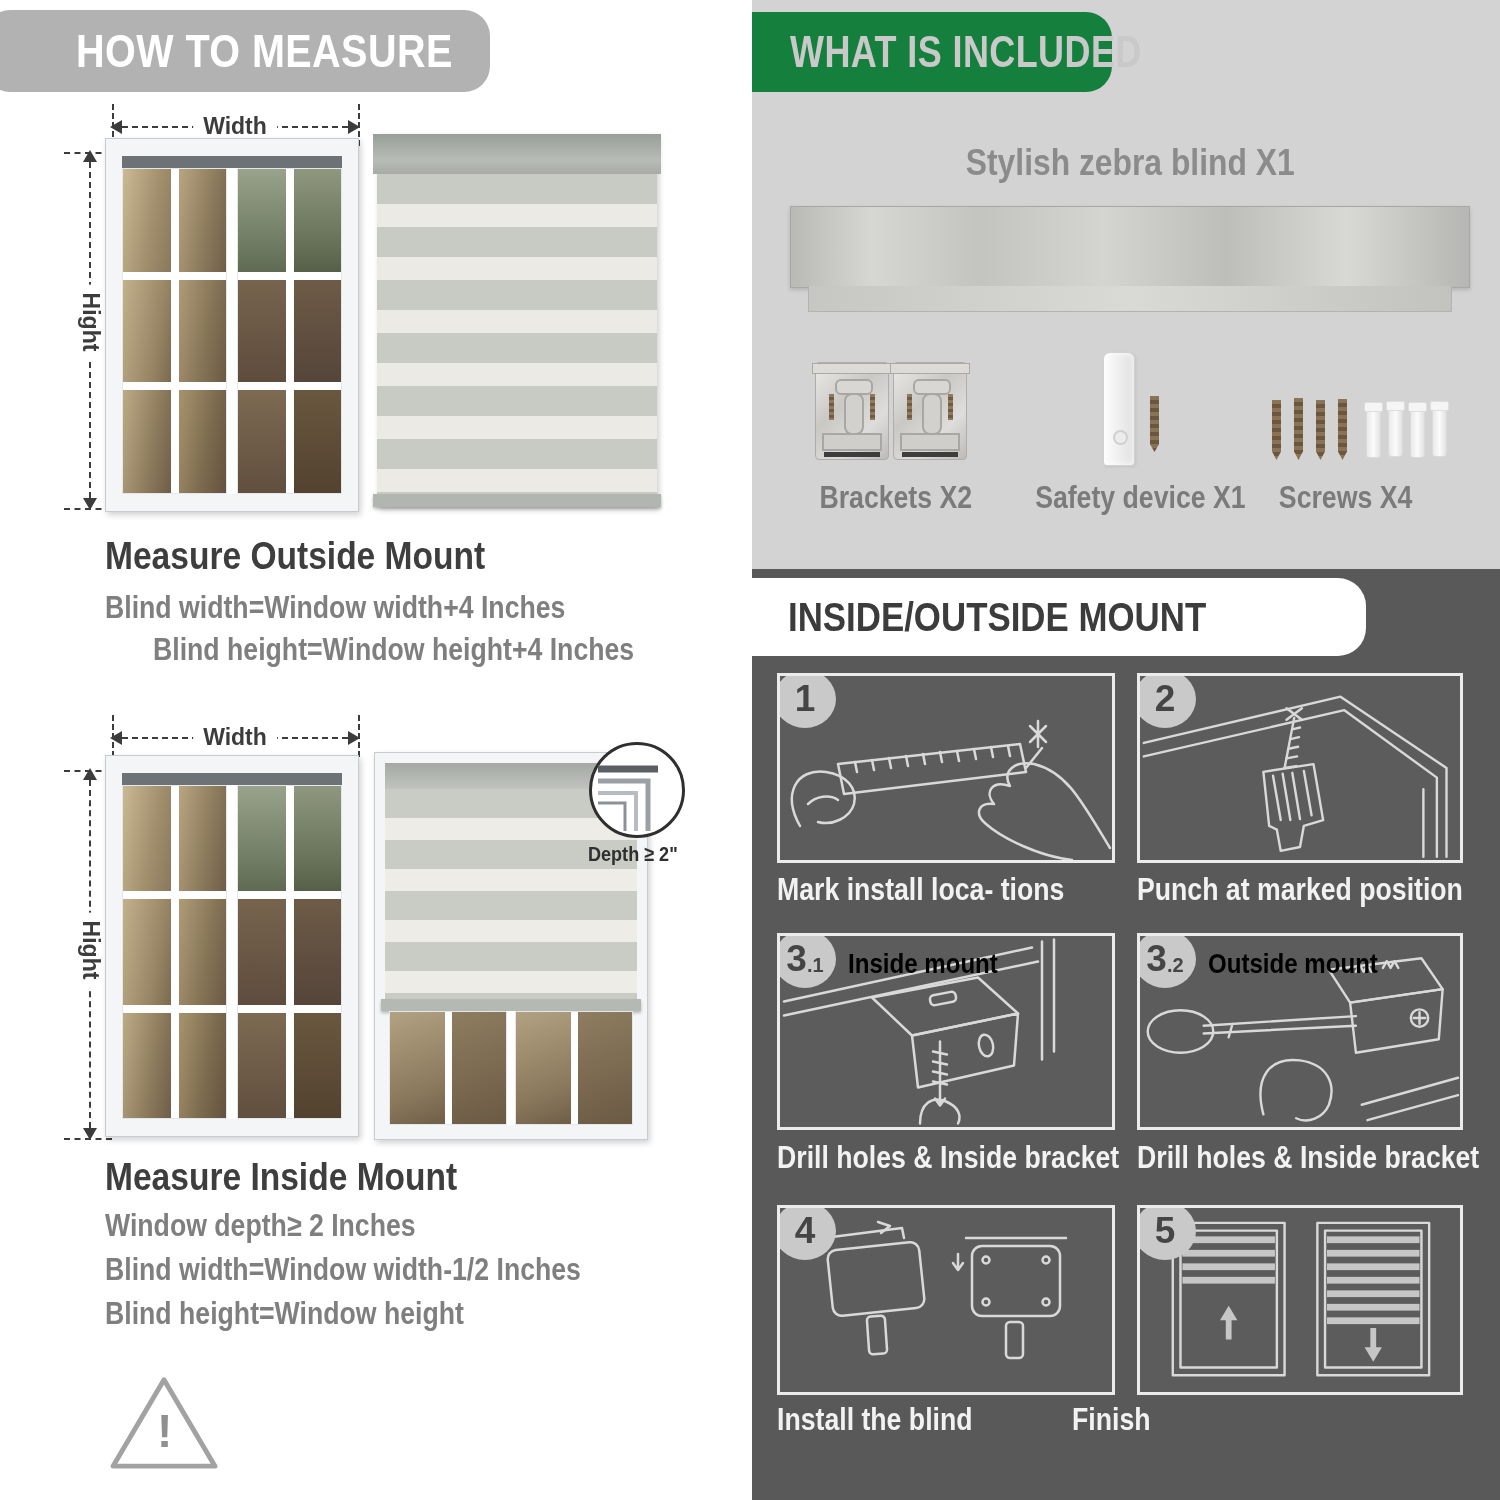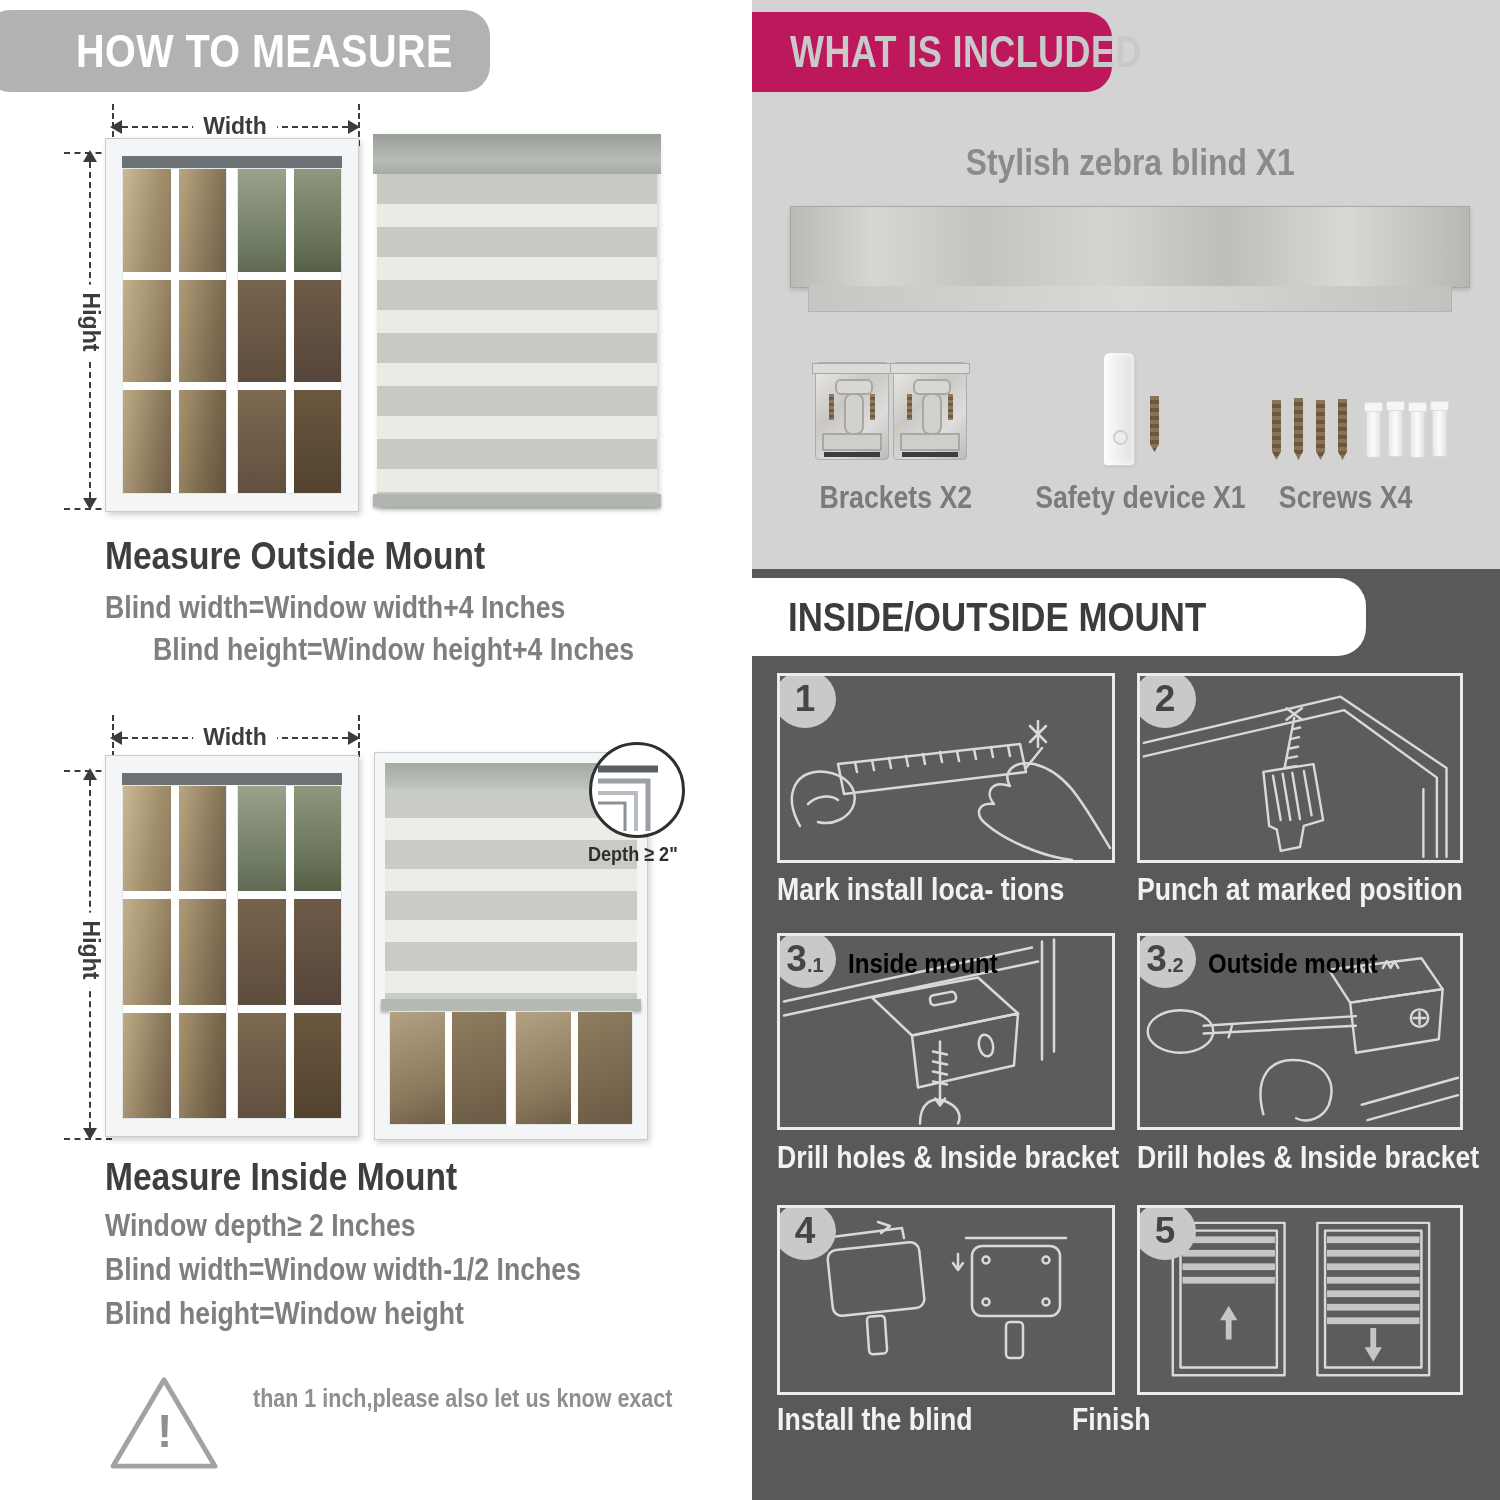--- a/index.html
+++ b/index.html
@@ -9,21 +9,21 @@
     font-family:"Liberation Sans",sans-serif;
     -webkit-font-smoothing:antialiased;
   }
   .abs{position:absolute;}
   .cx{display:inline-block;transform:scaleX(.86);transform-origin:0 50%;white-space:nowrap;}
   .cxc{display:inline-block;transform:scaleX(.86);transform-origin:50% 50%;white-space:nowrap;}
 
   
   .htm-badge{left:-16px;top:10px;width:506px;height:82px;background:var(--header-badge-bg,#b2b2b2);border-radius:26px;}
   .htm-badge .t{position:absolute;left:92px;top:0;line-height:82px;font-size:46px;font-weight:bold;color:#ffffff;letter-spacing:.5px;}
-  .wii-badge{left:752px;top:12px;width:360px;height:80px;background:#be185d;border-radius:0 26px 26px 0;}
+  .wii-badge{left:752px;top:12px;width:360px;height:80px;background:#15803d;border-radius:0 26px 26px 0;}
   .wii-badge .t{position:absolute;left:38px;top:0;line-height:80px;font-size:45px;font-weight:bold;color:var(--included-header-text,#c9c9c9);letter-spacing:.5px;}
   .iom-badge{left:752px;top:578px;width:614px;height:78px;background:#ffffff;border-radius:0 28px 28px 0;}
   .iom-badge .t{position:absolute;left:36px;top:0;line-height:78px;font-size:41px;font-weight:bold;color:#3c3c3c;}
 
   
   .panel-light{left:752px;top:0;width:748px;height:569px;background:var(--panel-light-bg,#d3d3d3);}
   .panel-dark{left:752px;top:569px;width:748px;height:931px;background:var(--panel-dark-bg,#595959);}
 
   
   .harrow{border-top:2px dashed #3c3c3c;height:0;}
@@ -239,21 +239,20 @@
   <span class="cx">Blind height=Window height</span>
 </div>
 
 <div class="abs" style="left:105px;top:1372px;width:118px;height:102px;">
   <svg viewBox="0 0 120 104" width="118" height="102">
     <path d="M60 8 L112 96 L8 96 Z" stroke="#a2a2a2" stroke-width="5" fill="none" stroke-linejoin="round"></path>
   </svg>
   <div class="abs warn-mark" style="left:52px;top:32px;">!</div>
 </div>
 <div class="abs" style="left:253px;top:1380px;">
-  <div class="warn-line"><span class="cx">than 1 inch,please also let us know exact</span></div>
 </div>
 
 <div class="abs panel-light"></div>
 <div class="abs panel-dark"></div>
 
 <div class="abs wii-badge">
   <span class="t"><span class="cx" style="transform:scaleX(.8);">WHAT IS INCLUDED</span></span>
 </div>
 
 <div class="abs" style="left:870px;top:142px;width:520px;text-align:center;font-size:37px;font-weight:bold;color:#8b8b8b;">

